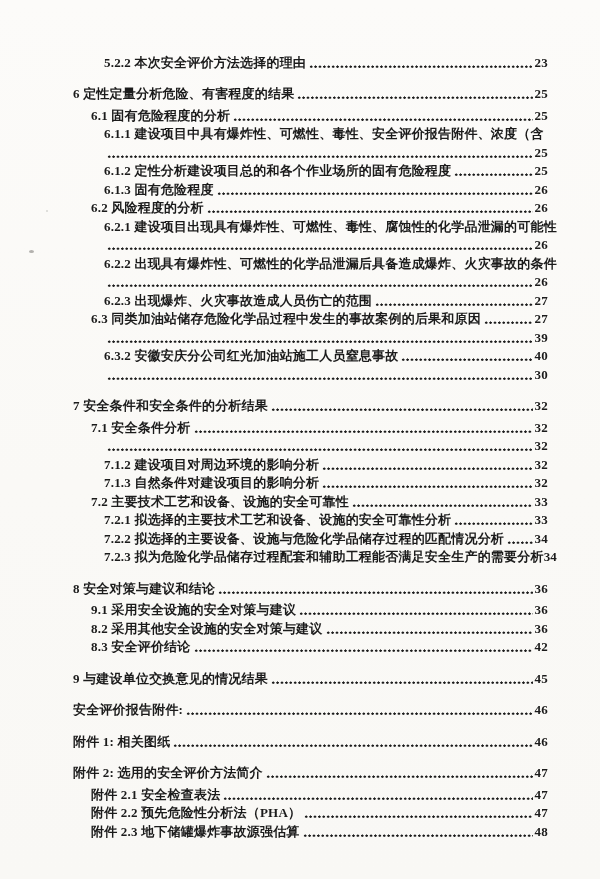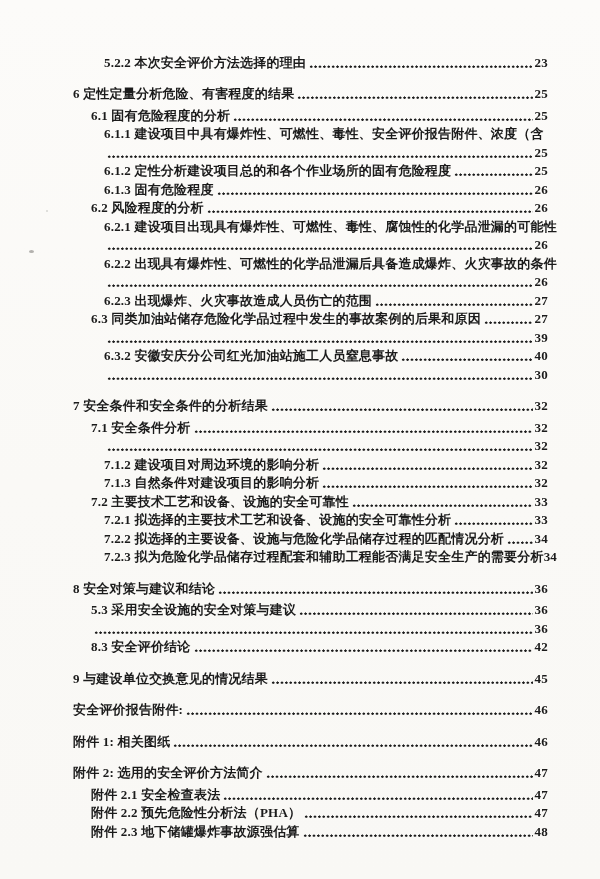--- a/index.html
+++ b/index.html
@@ -194,25 +194,26 @@
         <span class="txt">7.2.3 拟为危险化学品储存过程配套和辅助工程能否满足安全生产的需要分析</span>
         <span class="leader blank"></span>
         <span class="pnum">34</span>
       </div>
       <div class="line lv1">
         <span class="txt">8 安全对策与建议和结论</span>
         <span class="leader"></span>
         <span class="pnum">36</span>
       </div>
       <div class="line lv2">
-        <span class="txt">5.3 采用安全设施的安全对策与建议</span>
+        <span class="txt">9.1 采用安全设施的安全对策与建议</span>
         <span class="leader"></span>
         <span class="pnum">36</span>
       </div>
       <div class="line lv2">
+        <span class="txt">8.2 采用其他安全设施的安全对策与建议</span>
         <span class="leader"></span>
         <span class="pnum">36</span>
       </div>
       <div class="line lv2">
         <span class="txt">8.3 安全评价结论</span>
         <span class="leader"></span>
         <span class="pnum">42</span>
       </div>
       <div class="line lv1">
         <span class="txt">9 与建设单位交换意见的情况结果</span>

